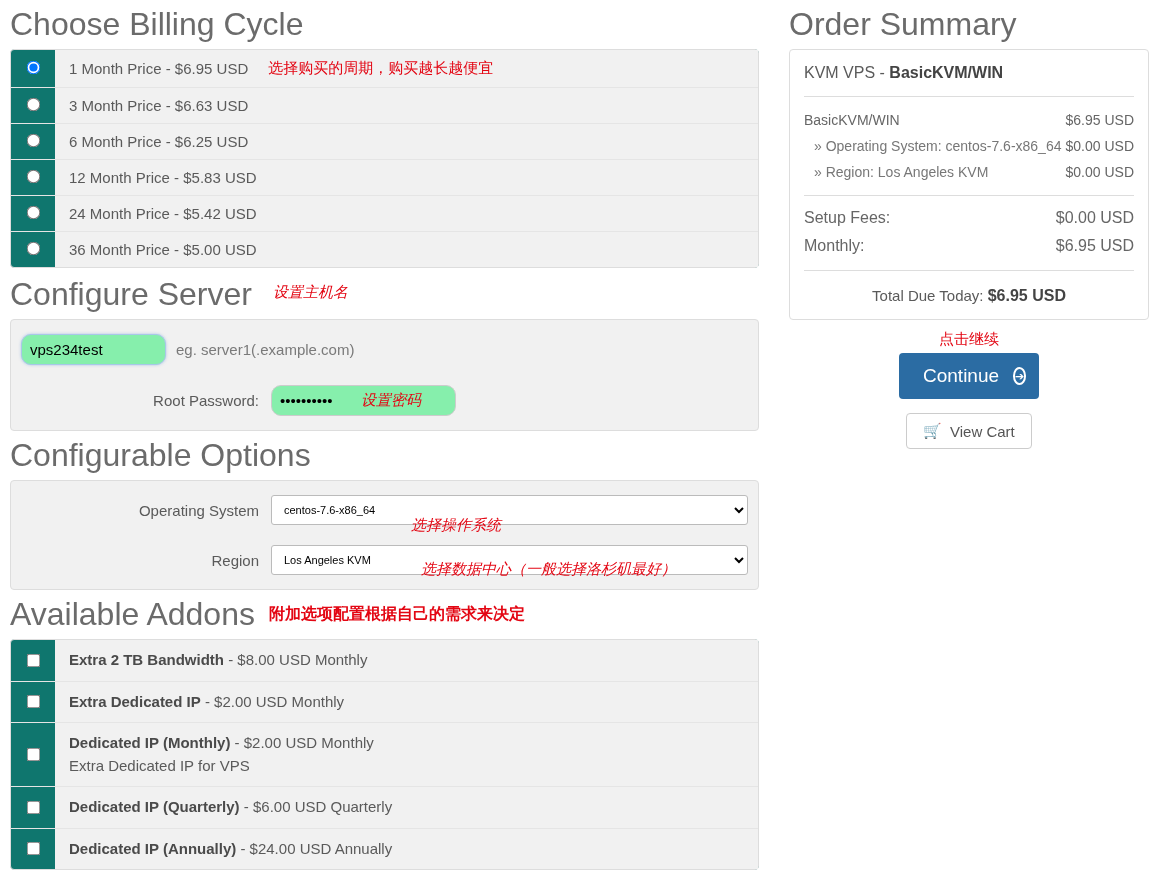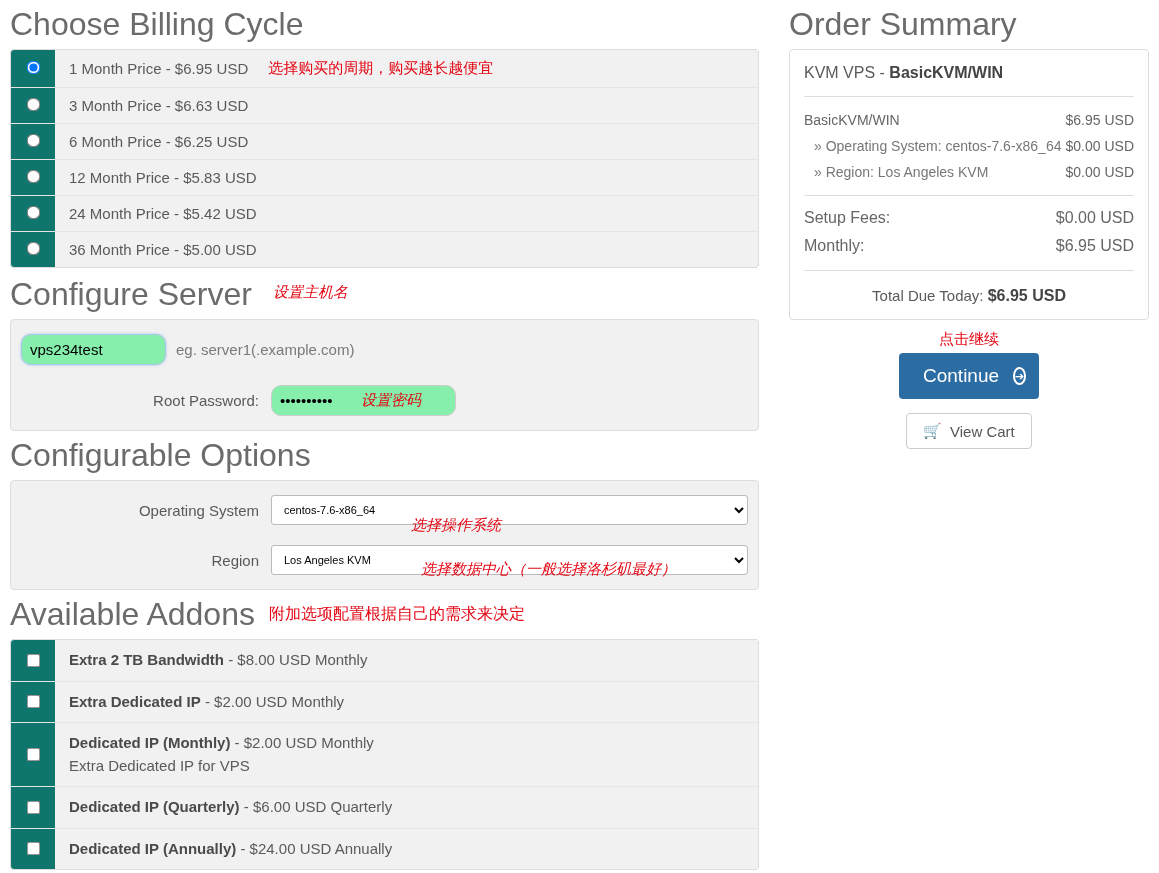--- a/index.html
+++ b/index.html
@@ -22,21 +22,21 @@
   font-size: 32px;
   color: #6b6b6b;
   margin-top: 6px;
   margin-bottom: 6px;
   display: flex;
   align-items: center;
   gap: 14px;
 }
 h2.section-title .annotation-inline {
   font-size: 16px;
-  font-weight: 400;
+  font-weight: 700;
 }
 
 .panel {
   border: 1px solid #ddd;
   border-radius: 4px;
   padding: 0;
   margin-bottom: 8px;
   background: #0f766e;
 }
 

